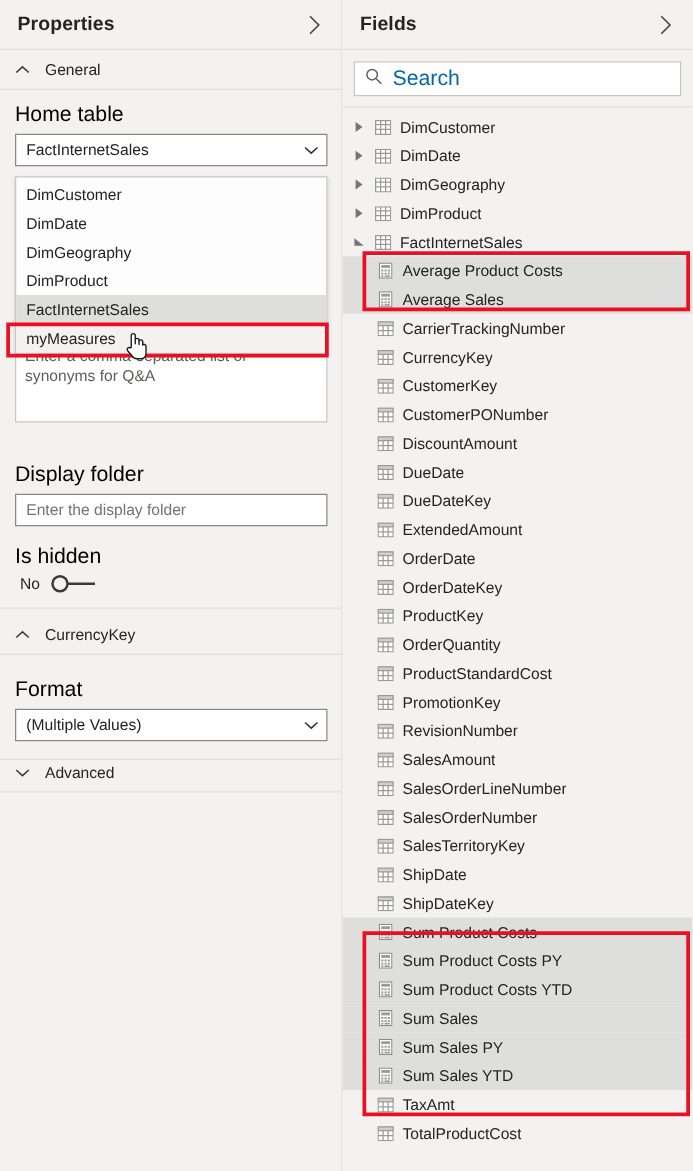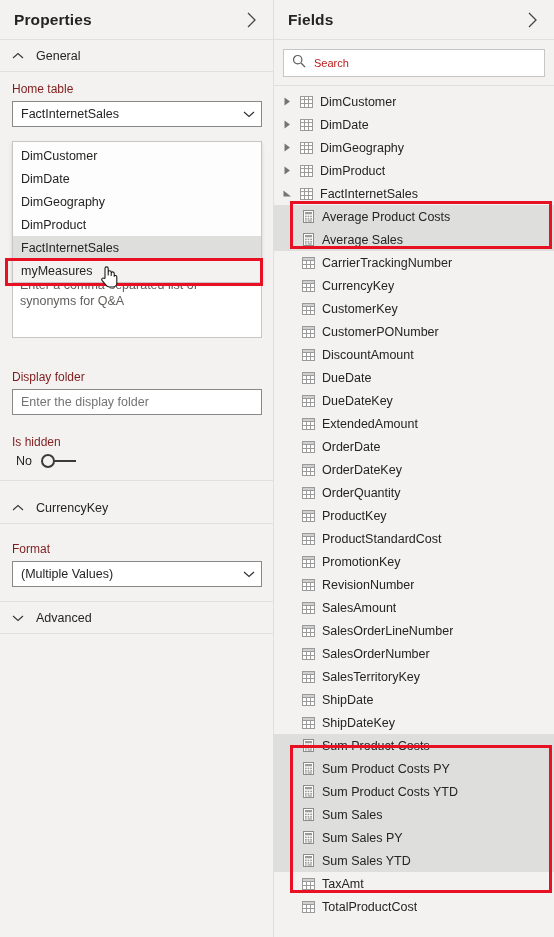--- a/index.html
+++ b/index.html
@@ -38,21 +38,21 @@
   .section-head {
     height: 32px; display: flex; align-items: center; gap: 12px;
     padding-left: 12px;
     border-bottom: 1px solid #e1dfdd;
     cursor: pointer;
   }
   .sect-chev { width: 12px; height: 12px; color: #3b3a39; display:flex; align-items:center; justify-content:center;}
   .section-label { font-size: 12.5px; color: #252423; }
 
   .field-group { padding: 10px 12px 0 12px; }
-  .field-label { font-size: 12px; color: #7f1d1d; margin-bottom: 5px; }
+  .field-label { font-size: 17px; color: #000000; margin-bottom: 5px; }
 
   .combo, .textish {
     height: 26px; width: 250px;
     background: #fff;
     border: 1px solid #8a8886;
     display: flex; align-items: center;
     padding: 0 6px 0 8px;
     font-size: 12.5px; color: #252423;
     position: relative;
     cursor: pointer;
@@ -111,21 +111,21 @@
   
   .fields-pane {
     width: 280px; height: 937px; background: #f3f2f1;
     position: relative; overflow: hidden;
   }
   .search-wrap { padding: 9px 9px 8px 9px; border-bottom: 1px solid #e1dfdd; }
   .search-box {
     height: 28px; background: #fff; border: 1px solid #c8c6c4;
     display: flex; align-items: center; gap: 8px; padding: 0 8px;
   }
-  .search-box .ph { font-size: 11px; color: #b91c1c; }
+  .search-box .ph { font-size: 17px; color: #0369a1; }
 
   .tree { padding-top: 4px; position: relative; }
   .tree-row {
     height: 23px; display: flex; align-items: center;
     font-size: 12.5px; color: #252423;
     cursor: pointer; padding-left: 8px; gap: 7px;
   }
   .tree-row.measure-hi { background: #dededc; }
   .twisty { width: 10px; height: 10px; display: flex; align-items: center; justify-content: center; color: #757575; flex: 0 0 10px;}
   .ico { width: 14px; height: 14px; flex: 0 0 14px; display:flex; align-items:center; justify-content:center;}
@@ -522,33 +522,33 @@
         <div class="tree-row lvl2">
           <span class="ico">
             <svg width="13" height="12" viewBox="0 0 13 12">
               <rect x="0.5" y="0.5" width="12" height="11" fill="#fff" stroke="#9a9a9a" stroke-width="1"></rect>
               <rect x="0.5" y="0.5" width="12" height="3" fill="#cfcfcf" stroke="#9a9a9a" stroke-width="1"></rect>
               <line x1="0.5" y1="7.5" x2="12.5" y2="7.5" stroke="#9a9a9a" stroke-width="1"></line>
               <line x1="4.5" y1="3.5" x2="4.5" y2="11.5" stroke="#9a9a9a" stroke-width="1"></line>
               <line x1="8.5" y1="3.5" x2="8.5" y2="11.5" stroke="#9a9a9a" stroke-width="1"></line>
             </svg>
           </span>
+          <span class="row-label">ProductKey</span>
+        </div>
+        <div class="tree-row lvl2">
+          <span class="ico">
+            <svg width="13" height="12" viewBox="0 0 13 12">
+              <rect x="0.5" y="0.5" width="12" height="11" fill="#fff" stroke="#9a9a9a" stroke-width="1"></rect>
+              <rect x="0.5" y="0.5" width="12" height="3" fill="#cfcfcf" stroke="#9a9a9a" stroke-width="1"></rect>
+              <line x1="0.5" y1="7.5" x2="12.5" y2="7.5" stroke="#9a9a9a" stroke-width="1"></line>
+              <line x1="4.5" y1="3.5" x2="4.5" y2="11.5" stroke="#9a9a9a" stroke-width="1"></line>
+              <line x1="8.5" y1="3.5" x2="8.5" y2="11.5" stroke="#9a9a9a" stroke-width="1"></line>
+            </svg>
+          </span>
           <span class="row-label">OrderQuantity</span>
-        </div>
-        <div class="tree-row lvl2">
-          <span class="ico">
-            <svg width="13" height="12" viewBox="0 0 13 12">
-              <rect x="0.5" y="0.5" width="12" height="11" fill="#fff" stroke="#9a9a9a" stroke-width="1"></rect>
-              <rect x="0.5" y="0.5" width="12" height="3" fill="#cfcfcf" stroke="#9a9a9a" stroke-width="1"></rect>
-              <line x1="0.5" y1="7.5" x2="12.5" y2="7.5" stroke="#9a9a9a" stroke-width="1"></line>
-              <line x1="4.5" y1="3.5" x2="4.5" y2="11.5" stroke="#9a9a9a" stroke-width="1"></line>
-              <line x1="8.5" y1="3.5" x2="8.5" y2="11.5" stroke="#9a9a9a" stroke-width="1"></line>
-            </svg>
-          </span>
-          <span class="row-label">ProductKey</span>
         </div>
         <div class="tree-row lvl2">
           <span class="ico">
             <svg width="13" height="12" viewBox="0 0 13 12">
               <rect x="0.5" y="0.5" width="12" height="11" fill="#fff" stroke="#9a9a9a" stroke-width="1"></rect>
               <rect x="0.5" y="0.5" width="12" height="3" fill="#cfcfcf" stroke="#9a9a9a" stroke-width="1"></rect>
               <line x1="0.5" y1="7.5" x2="12.5" y2="7.5" stroke="#9a9a9a" stroke-width="1"></line>
               <line x1="4.5" y1="3.5" x2="4.5" y2="11.5" stroke="#9a9a9a" stroke-width="1"></line>
               <line x1="8.5" y1="3.5" x2="8.5" y2="11.5" stroke="#9a9a9a" stroke-width="1"></line>
             </svg>

